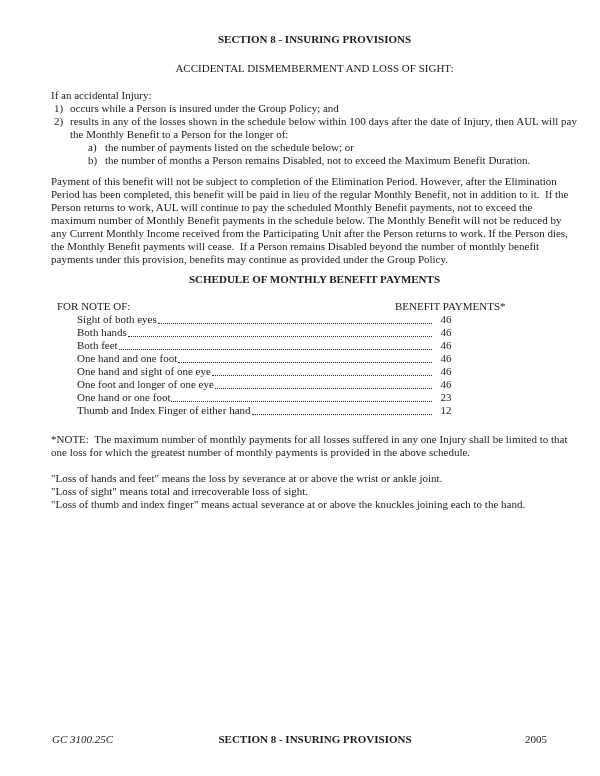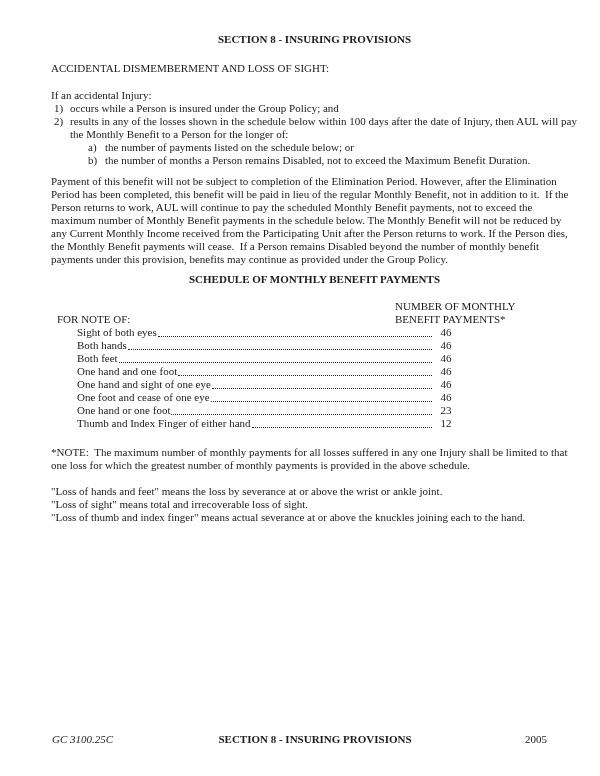--- a/index.html
+++ b/index.html
@@ -10,21 +10,21 @@
     box-sizing: border-box;
     background: #ffffff;
     color: #1b1b1b;
     font-family: "Liberation Serif", "DejaVu Serif", serif;
     font-size: 11px;
     line-height: 13px;
     padding: 33px 22px 0 51px;
     overflow: hidden;
   }
   .doc-title { text-align: center; font-weight: bold; }
-  .section-heading { margin-top: 16px; }
+  .section-heading { margin-top: 16px; text-align: center; }
   .intro { margin-top: 14px; }
   .olist { margin-left: 3px; }
   .li { display: flex; }
   .li .marker { flex: none; width: 16px; }
   .li .li-text { flex: 1; white-space: pre-wrap; }
   .li.sub { margin-left: 34px; }
   .li.sub .marker { width: 17px; }
   .paragraph { margin-top: 8px; white-space: pre-wrap; }
   .schedule-title { margin-top: 7px; text-align: center; font-weight: bold; }
   .schedule { margin-top: 14px; margin-left: 6px; width: 400px; }
@@ -71,23 +71,20 @@
       <span class="li-text">the number of months a Person remains Disabled, not to exceed the Maximum Benefit Duration.</span>
     </div>
   </div>
 
   <div class="paragraph">Payment of this benefit will not be subject to completion of the Elimination Period. However, after the Elimination Period has been completed, this benefit will be paid in lieu of the regular Monthly Benefit, not in addition to it.  If the Person returns to work, AUL will continue to pay the scheduled Monthly Benefit payments, not to exceed the maximum number of Monthly Benefit payments in the schedule below. The Monthly Benefit will not be reduced by any Current Monthly Income received from the Participating Unit after the Person returns to work. If the Person dies, the Monthly Benefit payments will cease.  If a Person remains Disabled beyond the number of monthly benefit payments under this provision, benefits may continue as provided under the Group Policy.</div>
 
   <div class="schedule-title">SCHEDULE OF MONTHLY BENEFIT PAYMENTS</div>
 
   <div class="schedule">
     <div class="thead-row">
-      <span class="right-head">NUMBER OF MONTHLY</span>
-    </div>
-    <div class="thead-row">
       <span class="left-head">FOR NOTE OF:</span>
       <span class="right-head">BENEFIT PAYMENTS*</span>
     </div>
 
     <div class="trow">
       <span class="tlabel">Sight of both eyes</span>
       <span class="leader"></span>
       <span class="tvalue">46</span>
     </div>
     <div class="trow">
@@ -104,21 +101,21 @@
       <span class="tlabel">One hand and one foot</span>
       <span class="leader"></span>
       <span class="tvalue">46</span>
     </div>
     <div class="trow">
       <span class="tlabel">One hand and sight of one eye</span>
       <span class="leader"></span>
       <span class="tvalue">46</span>
     </div>
     <div class="trow">
-      <span class="tlabel">One foot and cease of one eye</span>
+      <span class="tlabel">One foot and longer of one eye</span>
       <span class="leader"></span>
       <span class="tvalue">46</span>
     </div>
     <div class="trow">
       <span class="tlabel">One hand or one foot</span>
       <span class="leader"></span>
       <span class="tvalue">23</span>
     </div>
     <div class="trow">
       <span class="tlabel">Thumb and Index Finger of either hand</span>

